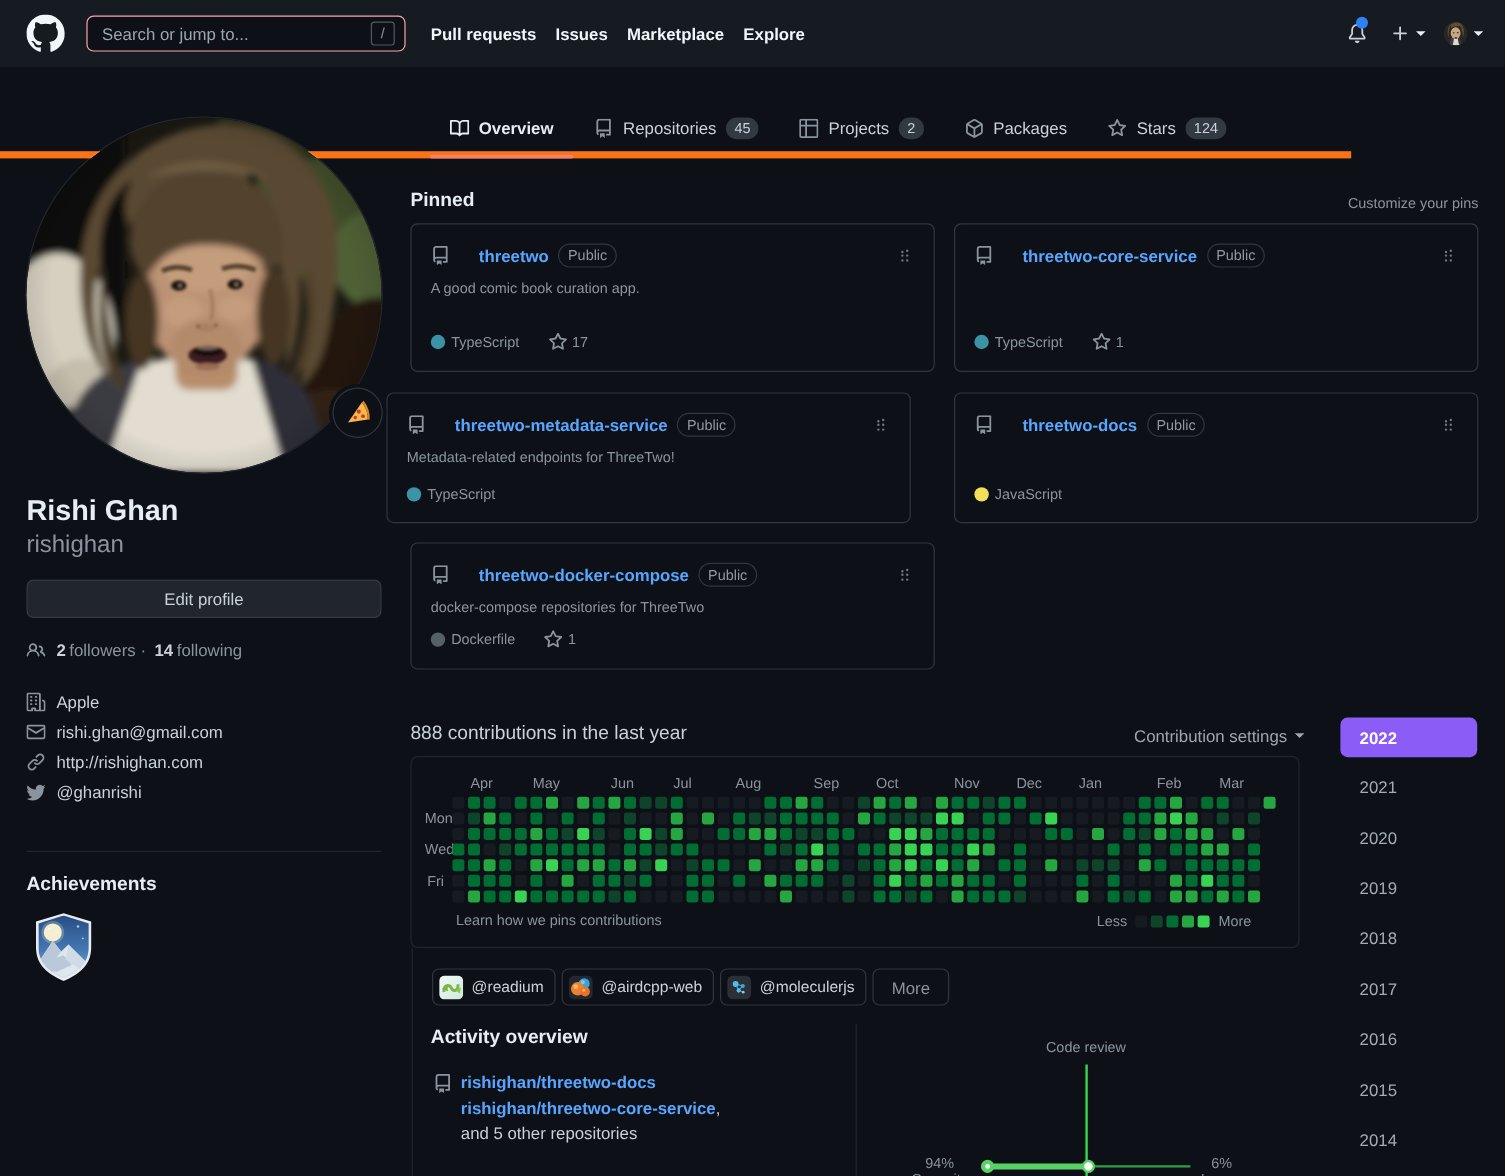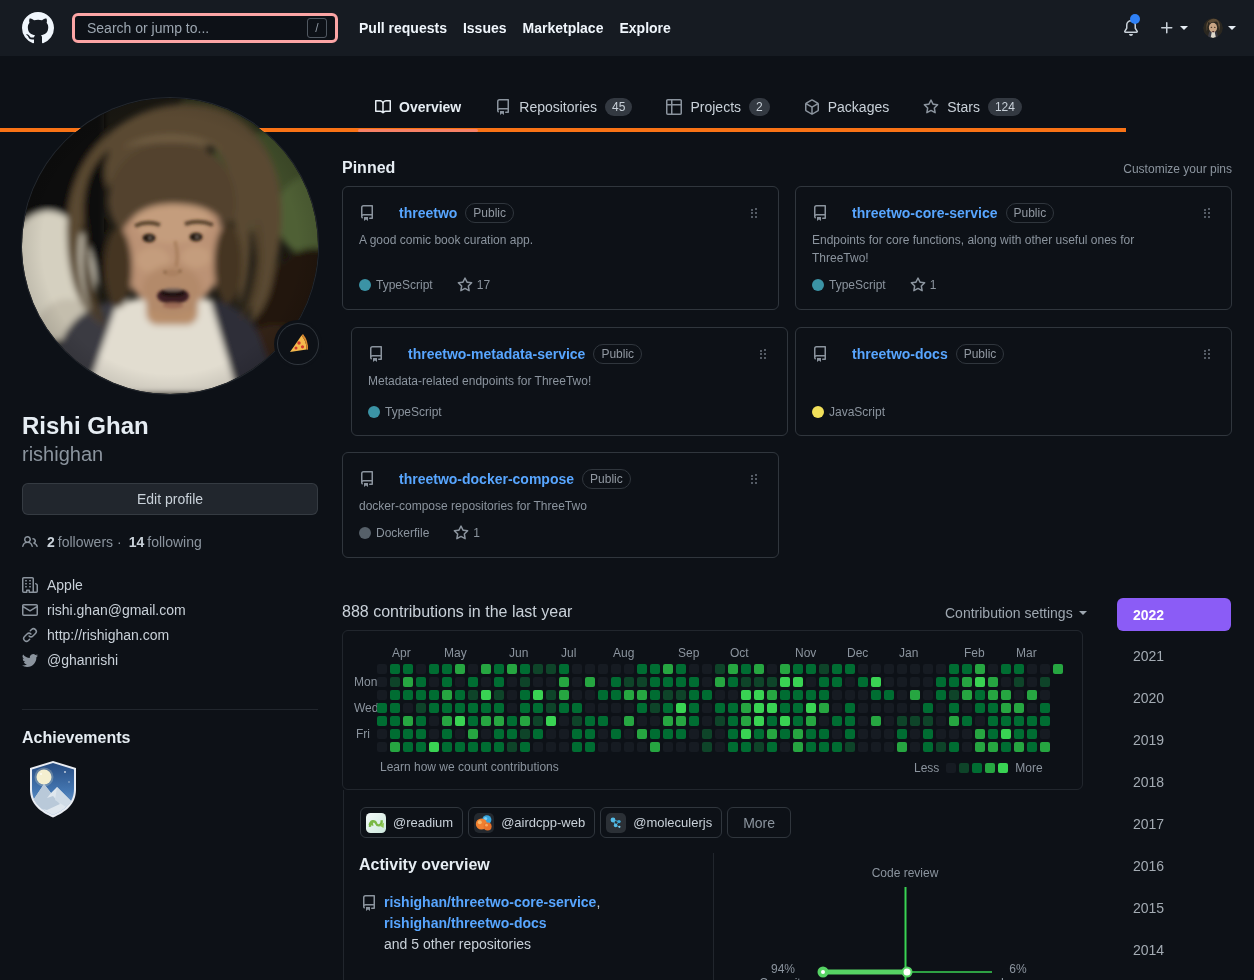--- a/index.html
+++ b/index.html
@@ -2,33 +2,33 @@
 <html><head>
 <meta charset="utf-8">
 <style>
 *{margin:0;padding:0;box-sizing:border-box}
 html,body{width:1254px;height:980px;overflow:hidden}
 body{background:#0d1117;font-family:"Liberation Sans",sans-serif;color:#c9d1d9;position:relative;font-size:14px}
 svg{display:block}
 
 .header{position:absolute;left:0;top:0;width:1254px;height:56px;background:#161b22;display:flex;align-items:center}
 .logo{position:absolute;left:22px;top:12px;color:#f0f6fc}
-.sbox{position:absolute;left:72px;top:13px;width:266px;height:30px;border:3px solid #fca5a5;border-radius:6px;background:#0d1117;display:flex;align-items:center;padding:0 8px 0 12px}
+.sbox{position:absolute;left:72px;top:13px;width:266px;height:30px;border:1px solid #fca5a5;border-radius:6px;background:#0d1117;display:flex;align-items:center;padding:0 8px 0 12px}
 .sbox .ph{color:#9ca6b0;font-size:14px;flex:1}
 .skey{width:20px;height:20px;border:1px solid rgba(110,118,129,.7);border-radius:3px;color:#8b949e;font-size:12px;display:flex;align-items:center;justify-content:center}
 .navlinks{position:absolute;left:359px;top:0;height:56px;display:flex;align-items:center;gap:16px}
 .navlinks a{color:#f0f6fc;font-weight:700;font-size:14px;text-decoration:none}
 .hdr-right{position:absolute;right:18px;top:0;height:56px;display:flex;align-items:center;color:#c9d1d9}
 .bell{position:relative;margin-right:20px}
 .bell .dot{position:absolute;right:-1px;top:-6px;width:10px;height:10px;border-radius:50%;background:#2f81f7}
 .plusw{display:flex;align-items:center;margin-right:15px}
 .caret{width:0;height:0;border-left:4px solid transparent;border-right:4px solid transparent;border-top:4px solid #e6edf3;margin-left:5px}
 .hav{width:20px;height:20px;border-radius:50%;overflow:hidden}
 
-.tabbar{position:absolute;left:0;top:56px;width:1126px;height:76px;border-bottom:4px solid #f97316}
+.tabbar{position:absolute;left:0;top:56px;width:1126px;height:76px;border-bottom:6px solid #f97316}
 .tabs{position:absolute;left:358px;top:27px;display:flex}
 .tab{display:flex;align-items:center;padding:0 17px;height:48px;font-size:14px;color:#c9d1d9;position:relative}
 .tab svg{margin-right:8px;color:#8b949e}
 .tab.active{font-weight:600;color:#e6edf3}
 .tab.active:after{content:"";position:absolute;left:0;right:0;bottom:-1px;height:3px;border-radius:3px;background:#f78166}
 .counter{margin-left:8px;background:rgba(110,118,129,.4);color:#c9d1d9;border-radius:2em;font-size:12px;font-weight:500;padding:1px 7px;line-height:16px}
 
 .avatar{position:absolute;left:22px;top:98px;width:296px;height:296px;border-radius:50%;overflow:hidden;box-shadow:0 0 0 1px rgba(240,246,252,.1);z-index:3}
 .status{position:absolute;left:278px;top:324px;width:40px;height:40px;border-radius:50%;background:#0d1117;box-shadow:0 0 0 1px #30363d,0 0 0 4px #0d1117;z-index:4;display:flex;align-items:center;justify-content:center}
 .pname{position:absolute;left:22px;top:414px;font-size:24px;font-weight:700;color:#e6edf3;line-height:1}
@@ -305,26 +305,25 @@
         <path d="M2 2.5A2.5 2.5 0 0 1 4.5 0h8.75a.75.75 0 0 1 .75.75v12.5a.75.75 0 0 1-.75.75h-2.5a.75.75 0 0 1 0-1.5h1.75v-2h-8a1 1 0 0 0-.714 1.7.75.75 0 1 1-1.072 1.05A2.495 2.495 0 0 1 2 11.5Zm10.5-1h-8a1 1 0 0 0-1 1v6.708A2.486 2.486 0 0 1 4.5 9h8ZM5 12.25a.25.25 0 0 1 .25-.25h3.5a.25.25 0 0 1 .25.25v3.25a.25.25 0 0 1-.4.2l-1.45-1.087a.249.249 0 0 0-.3 0L5.4 15.7a.25.25 0 0 1-.4-.2Z"></path>
       </svg>
       <span class="nm">threetwo-core-service</span>
       <span class="pill">Public</span>
       <span class="grip">
         <svg width="16" height="16" viewBox="0 0 16 16" fill="currentColor">
           <path d="M10 13a1 1 0 1 1 0-2 1 1 0 0 1 0 2Zm0-4a1 1 0 1 1 0-2 1 1 0 0 1 0 2Zm-4 4a1 1 0 1 1 0-2 1 1 0 0 1 0 2Zm5-9a1 1 0 1 1-2 0 1 1 0 0 1 2 0ZM7 5a1 1 0 1 1-2 0 1 1 0 0 1 2 0Zm-1 4a1 1 0 1 1 0-2 1 1 0 0 1 0 2Z"></path>
         </svg>
       </span>
     </div>
-    <div class="cdesc">Endpoints for core functions, along with other useful ones for<br>ThreeTwo!</div>
     <div class="clang"><span class="ldot" style="background:#3b93a5"></span>TypeScript<div class="cstar"><svg width="16" height="16" viewBox="0 0 16 16" fill="currentColor">
           <path d="M8 .25a.75.75 0 0 1 .673.418l1.882 3.815 4.21.612a.75.75 0 0 1 .416 1.279l-3.046 2.97.719 4.192a.751.751 0 0 1-1.088.791L8 12.347l-3.766 1.98a.75.75 0 0 1-1.088-.79l.72-4.194L.818 6.374a.75.75 0 0 1 .416-1.28l4.21-.611L7.327.668A.75.75 0 0 1 8 .25Zm0 2.445L6.615 5.5a.75.75 0 0 1-.564.41l-3.097.45 2.24 2.184a.75.75 0 0 1 .216.664l-.528 3.084 2.769-1.456a.75.75 0 0 1 .698 0l2.77 1.456-.53-3.084a.75.75 0 0 1 .216-.664l2.24-2.183-3.096-.45a.75.75 0 0 1-.564-.41L8 2.694Z"></path>
         </svg>1</div></div>
   </div>
-<div class="card" style="left:351px;top:327px;height:109px">
+<div class="card" style="left:322px;top:327px;height:109px">
     <div class="crow1">
       <svg width="16" height="16" viewBox="0 0 16 16" fill="currentColor">
         <path d="M2 2.5A2.5 2.5 0 0 1 4.5 0h8.75a.75.75 0 0 1 .75.75v12.5a.75.75 0 0 1-.75.75h-2.5a.75.75 0 0 1 0-1.5h1.75v-2h-8a1 1 0 0 0-.714 1.7.75.75 0 1 1-1.072 1.05A2.495 2.495 0 0 1 2 11.5Zm10.5-1h-8a1 1 0 0 0-1 1v6.708A2.486 2.486 0 0 1 4.5 9h8ZM5 12.25a.25.25 0 0 1 .25-.25h3.5a.25.25 0 0 1 .25.25v3.25a.25.25 0 0 1-.4.2l-1.45-1.087a.249.249 0 0 0-.3 0L5.4 15.7a.25.25 0 0 1-.4-.2Z"></path>
       </svg>
       <span class="nm">threetwo-metadata-service</span>
       <span class="pill">Public</span>
       <span class="grip">
         <svg width="16" height="16" viewBox="0 0 16 16" fill="currentColor">
           <path d="M10 13a1 1 0 1 1 0-2 1 1 0 0 1 0 2Zm0-4a1 1 0 1 1 0-2 1 1 0 0 1 0 2Zm-4 4a1 1 0 1 1 0-2 1 1 0 0 1 0 2Zm5-9a1 1 0 1 1-2 0 1 1 0 0 1 2 0ZM7 5a1 1 0 1 1-2 0 1 1 0 0 1 2 0Zm-1 4a1 1 0 1 1 0-2 1 1 0 0 1 0 2Z"></path>
         </svg>
@@ -745,21 +744,21 @@
       <rect x="697" y="33" class="l0"></rect>
       <rect x="697" y="46" class="l1"></rect>
       <rect x="697" y="59" class="l0"></rect>
       <rect x="697" y="72" class="l2"></rect>
       <rect x="697" y="85" class="l2"></rect>
       <rect x="697" y="98" class="l0"></rect>
       <rect x="697" y="111" class="l3"></rect>
       <rect x="710" y="33" class="l3"></rect>
     </svg>
   </div>
-<div class="lfoot">Learn how we count contributions</div>
+<div class="lfoot">Learn how we pins contributions</div>
 <div class="legend">
     <span class="lbl1">Less</span>
     <span class="sq" style="background:#161b22"></span>
     <span class="sq" style="background:#0e4429"></span>
     <span class="sq" style="background:#006d32"></span>
     <span class="sq" style="background:#26a641"></span>
     <span class="sq" style="background:#39d353"></span>
     <span class="lbl2">More</span>
   </div>
 <div class="yearbtn">2022</div>
@@ -808,22 +807,22 @@
 </svg>@moleculerjs</div>
 <div class="orgbtn more">More</div>
 </div>
 <div class="acthead">Activity overview</div>
 <div class="contrib-to">
     <span class="ricon">
       <svg width="16" height="16" viewBox="0 0 16 16" fill="currentColor">
         <path d="M2 2.5A2.5 2.5 0 0 1 4.5 0h8.75a.75.75 0 0 1 .75.75v12.5a.75.75 0 0 1-.75.75h-2.5a.75.75 0 0 1 0-1.5h1.75v-2h-8a1 1 0 0 0-.714 1.7.75.75 0 1 1-1.072 1.05A2.495 2.495 0 0 1 2 11.5Zm10.5-1h-8a1 1 0 0 0-1 1v6.708A2.486 2.486 0 0 1 4.5 9h8ZM5 12.25a.25.25 0 0 1 .25-.25h3.5a.25.25 0 0 1 .25.25v3.25a.25.25 0 0 1-.4.2l-1.45-1.087a.249.249 0 0 0-.3 0L5.4 15.7a.25.25 0 0 1-.4-.2Z"></path>
       </svg>
     </span>
+    <div><a>rishighan/threetwo-docs</a></div>
     <div><a>rishighan/threetwo-core-service</a>,</div>
-    <div><a>rishighan/threetwo-docs</a></div>
     <div>and 5 other repositories</div>
   </div>
 <svg width="370" height="127" viewBox="0 0 370 127" style="position:absolute;left:713px;top:853px" font-family="Liberation Sans,sans-serif">
 <text x="192" y="24" fill="#8b949e" font-size="12" text-anchor="middle">Code review</text>
 <line x1="192.5" y1="34" x2="192.5" y2="127" stroke="#39d353" stroke-width="2"></line>
 <line x1="196" y1="119" x2="279" y2="119" stroke="#2ea043" stroke-width="2"></line>
 <line x1="110" y1="119" x2="194" y2="119" stroke="#56d364" stroke-width="5"></line>
 <circle cx="110" cy="119" r="5.5" fill="#56d364"></circle>
     <circle cx="110" cy="119" r="2" fill="#fff"></circle>
 <circle cx="194" cy="119" r="4.5" fill="#fff" stroke="#56d364" stroke-width="2"></circle>

